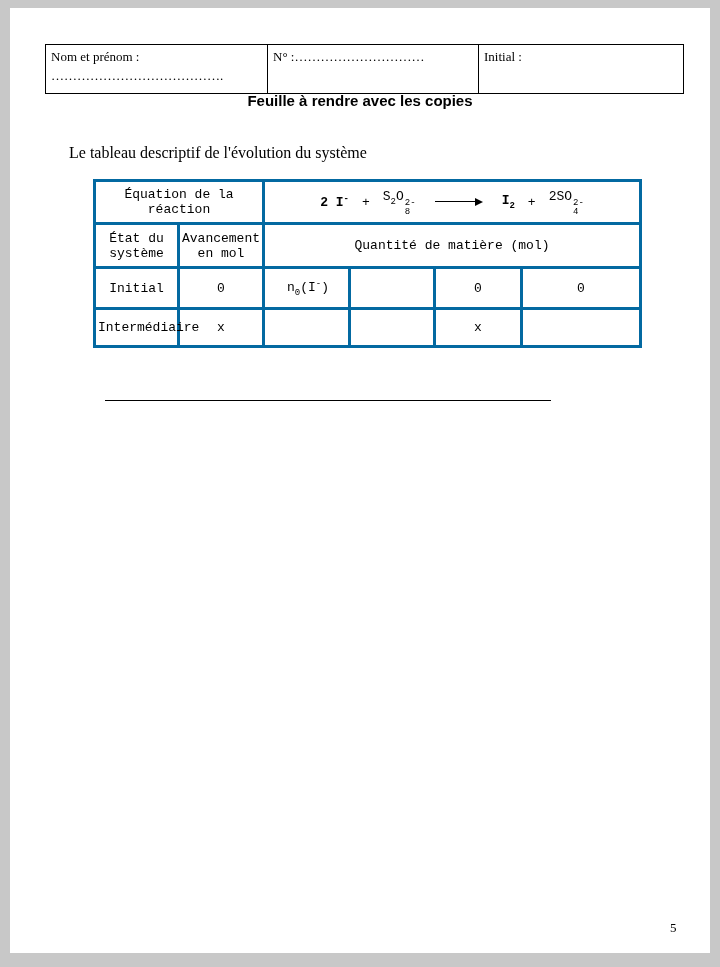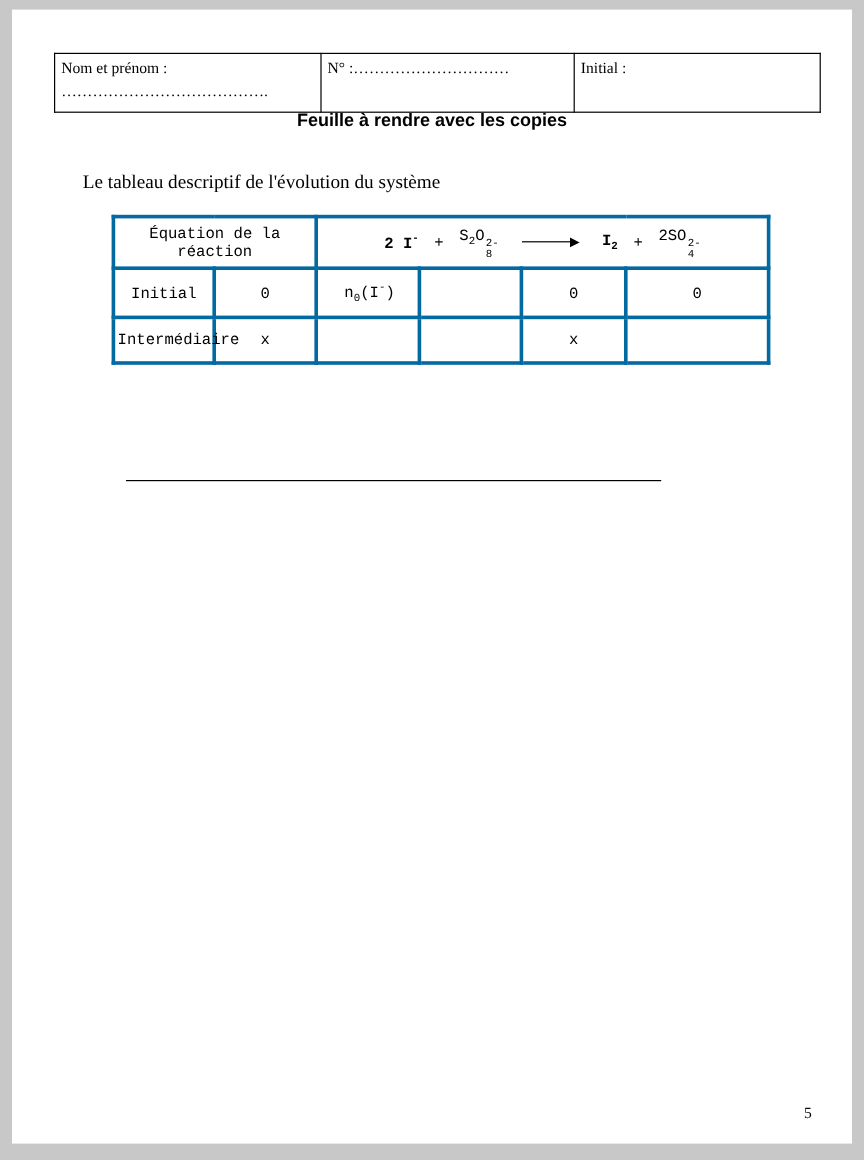--- a/index.html
+++ b/index.html
@@ -166,20 +166,25 @@
           <span><span class="bold">I</span><sub class="bold">2</sub></span>
           <span>+</span>
           <span><span>2SO</span><span class="stack">
                   <span>2-</span>
                   <span>4</span>
                 </span></span>
         </span>
       </td>
     </tr>
 
+    <tr class="r2">
+      <td>État du système</td>
+      <td>Avancement en mol</td>
+      <td colspan="4">Quantité de matière (mol)</td>
+    </tr>
 
     <tr class="r3">
       <td>Initial</td>
       <td>0</td>
       <td class="cell-left">
         <span>n</span><sub>0</sub><span>(I</span><sup>-</sup><span>)</span>
       </td>
       <td></td>
       <td>0</td>
       <td>0</td>

